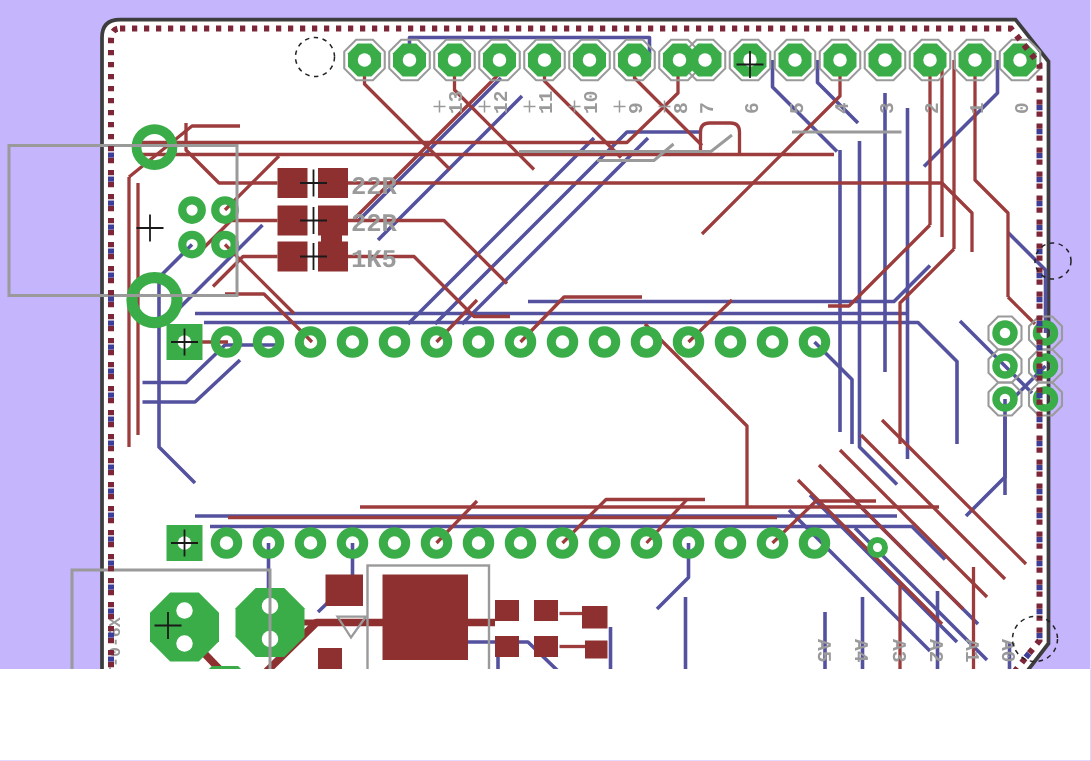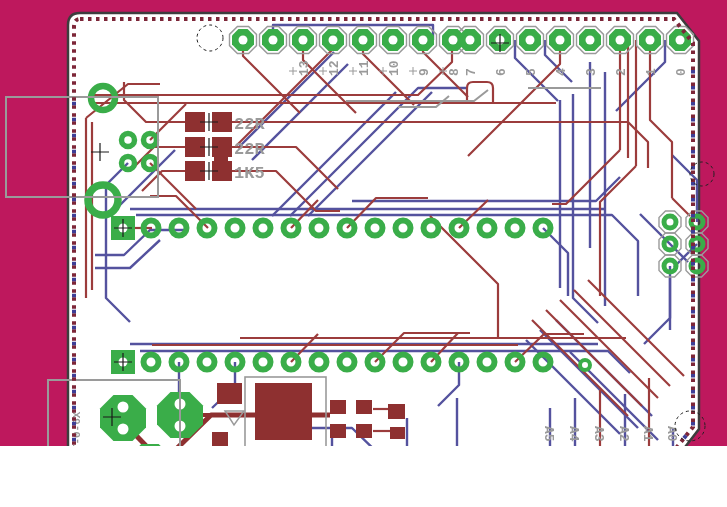--- a/index.html
+++ b/index.html
@@ -1,16 +1,16 @@
 <!DOCTYPE html>
 <html><head>
 <meta charset="utf-8">
 <style>
   html,body{margin:0;padding:0;background:#ffffff;}
-  .stage{position:relative;width:727px;height:446px;background:#be185d;overflow:hidden;
+  .stage{position:relative;width:727px;height:446px;background:#c4b5fd;overflow:hidden;
          font-family:"Liberation Mono","DejaVu Sans Mono",monospace;}
   svg{position:absolute;left:0;top:0;}
   text{font-family:"Liberation Mono","DejaVu Sans Mono",monospace;font-weight:bold;}
 </style>
 </head>
 <body>
 
 <div class="stage">
 <svg id="pcb" width="727" height="507" viewBox="0 0 727 507">
 

